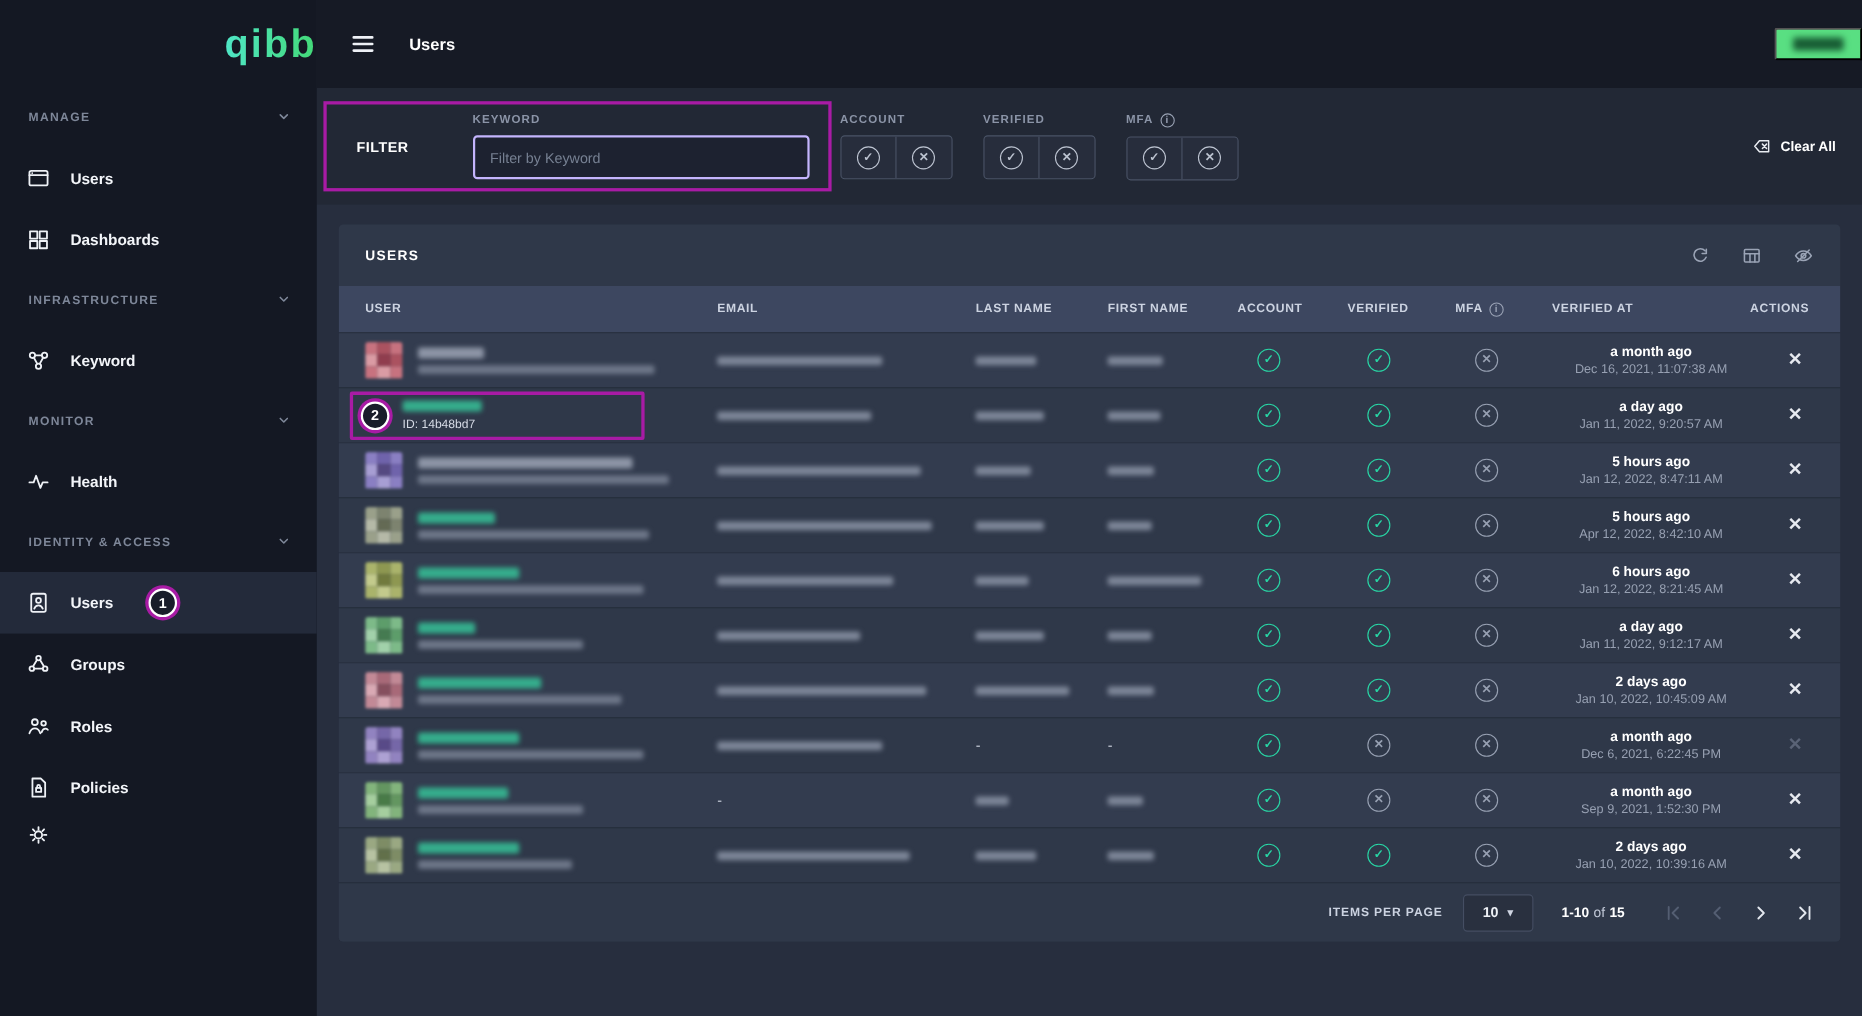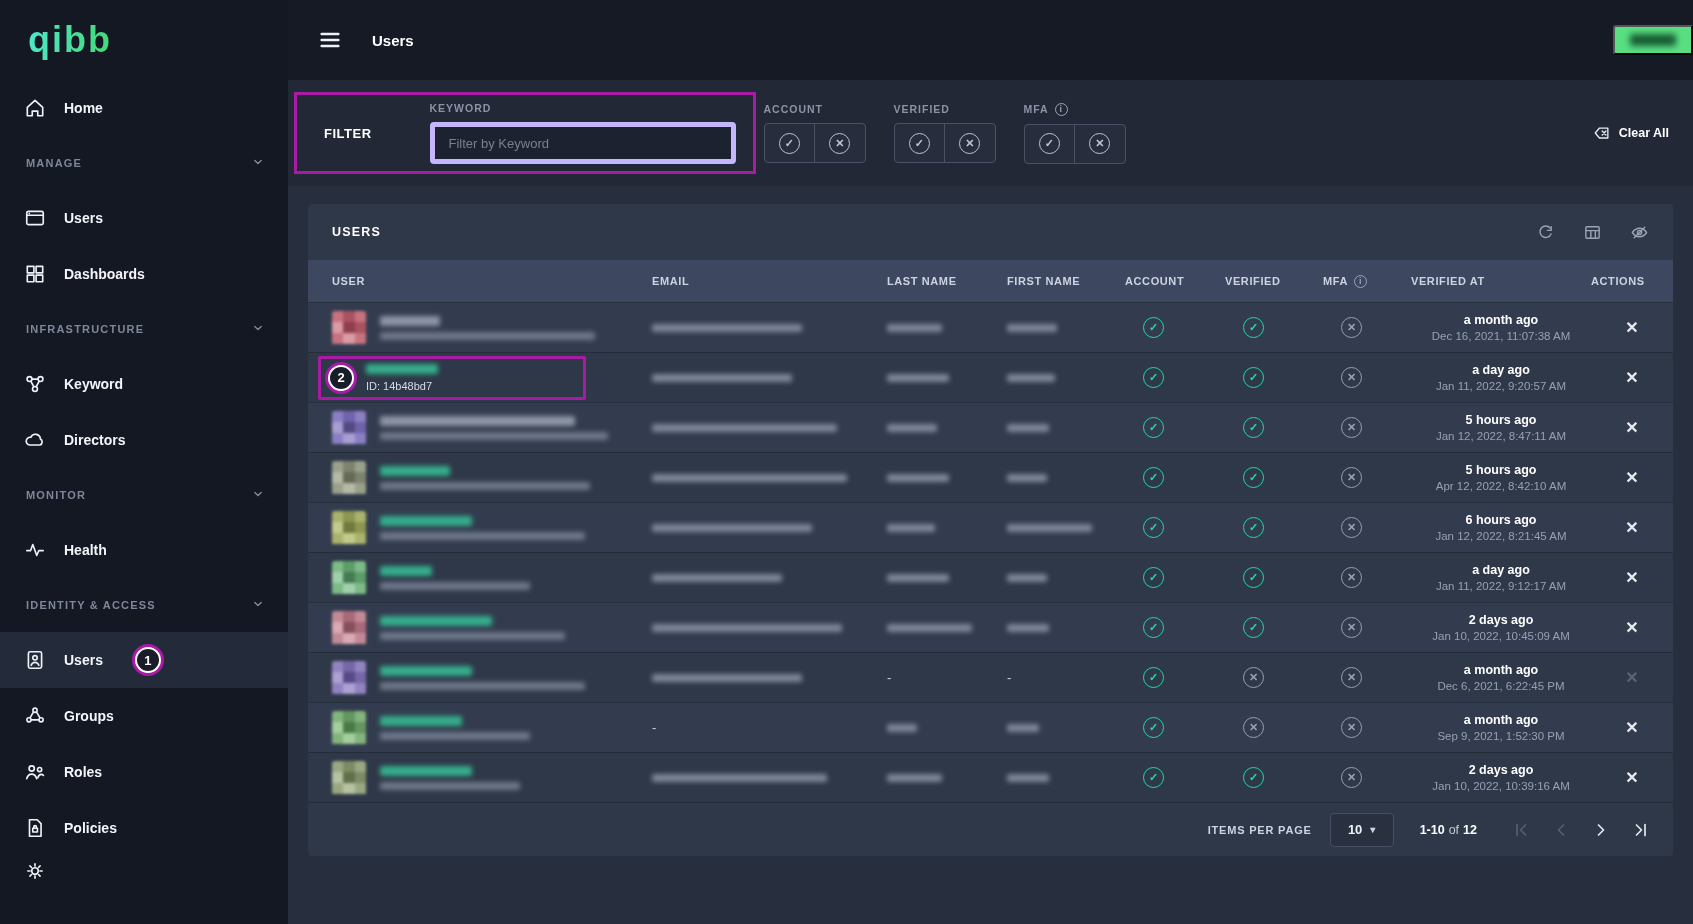--- a/index.html
+++ b/index.html
@@ -2,21 +2,21 @@
 <html><head>
 <meta charset="utf-8">
 <style>
   * { margin:0; padding:0; box-sizing:border-box; }
   html,body { width:1693px; height:924px; overflow:hidden; background:#272e3e;
     font-family:"Liberation Sans", sans-serif; }
   .app { position:relative; width:1693px; height:924px; display:flex; }
 
   
   .sidebar { width:288px; flex-shrink:0; background:#141823; display:flex; flex-direction:column; overflow:hidden; z-index:3; }
-  .logo { height:80px; display:flex; align-items:center; padding-left:28px; }
+  .logo { height:80px; display:flex; align-items:center; padding-left:28px;justify-content:flex-end; }
   .logo span { font-size:36px; font-weight:bold; letter-spacing:2px;
     background:linear-gradient(90deg,#4fe6c6,#43d977); -webkit-background-clip:text; background-clip:text;
     color:transparent; }
   .nav { flex:1; }
   .nav-item { height:56px; display:flex; align-items:center; padding:0 24px; gap:18px;
     color:#f3f5f9; font-size:14px; font-weight:bold; cursor:pointer; }
   .nav-item.selected { background:#232a3a; }
   .nav-item.partial { align-items:flex-start; padding-top:4px; }
   .nicon { width:22px; height:22px; display:inline-flex; }
   .nicon svg { width:22px; height:22px; stroke:#eef1f6; fill:none; stroke-width:1.5; stroke-linecap:round; stroke-linejoin:round; }
@@ -38,21 +38,21 @@
   .topbar-title { margin-left:30px; color:#fff; font-weight:bold; font-size:15px; }
   .topbar-btn { margin-left:auto; width:80px; height:30px; background:#59df82; border-radius:3px 0 0 3px;
     display:flex; align-items:center; justify-content:center; cursor:pointer; }
   .topbar-btn i { display:block; width:46px; height:12px; background:#185c34; border-radius:2px; filter:blur(3px); }
 
   
   .filterstrip { height:106px; background:#222835; display:flex; align-items:center; padding:0 20px 0 36px; position:relative; }
   .filter-title { color:#fff; font-weight:bold; font-size:13px; letter-spacing:.5px; margin-right:58px; }
   .fgroup { display:flex; flex-direction:column; margin-right:28px; }
   .flabel { color:#8b94a7; font-size:10.5px; font-weight:bold; letter-spacing:1px; margin-bottom:8px; display:flex; align-items:center; gap:6px; }
-  .kw-input { width:306px; height:40px; background:#1d2230; border:5px solid #c4b5fd; border-radius:4px;
+  .kw-input { width:306px; height:40px; background:#1d2230; border:2px solid #c4b5fd; border-radius:4px;
     color:#e8ebf1; font-size:13px; padding:16px 14px; font-family:"Liberation Sans",sans-serif; outline:none; }
   .kw-input::placeholder { color:#768092; }
   .tgl { display:flex; border:1px solid #4a5366; border-radius:4px; overflow:hidden; width:102px; height:40px; background:#272d3c; }
   .tgl button { flex:1; background:transparent; border:none; display:flex; align-items:center; justify-content:center; cursor:pointer; }
   .tgl button + button { border-left:1px solid #4a5366; }
   .ic { width:21px; height:21px; border:1.6px solid; border-radius:50%; display:inline-flex;
     align-items:center; justify-content:center; font-size:11px; font-weight:bold; line-height:1; }
   .ic.neutral { color:#bcc3d0; border-color:#bcc3d0; }
   .ic.ok { color:#28d6a5; border-color:#28d6a5; }
   .ic.no { color:#97a0b2; border-color:#97a0b2; }
@@ -121,28 +121,20 @@
 </head>
 <body>
 
 <div class="app">
 
   <aside class="sidebar">
     <div class="logo">
       <span>qibb</span>
     </div>
     <nav class="nav">
-        <div class="nav-item">
-          <span class="nicon">
-            <svg viewBox="0 0 20 20">
-              <path d="M3 9.5L10 3l7 6.5V17h-4.5v-4.2h-5V17H3z"></path>
-            </svg>
-          </span>
-          <span>Home</span>
-        </div>
         <div class="nav-section">
           <span>MANAGE</span>
           <span><svg viewBox="0 0 20 20">
               <path d="M6 8l4 4 4-4"></path>
             </svg></span>
         </div>
         <div class="nav-item">
           <span class="nicon">
             <svg viewBox="0 0 20 20">
               <rect x="2.5" y="4" width="15" height="12" rx="1.5"></rect>
@@ -171,28 +163,20 @@
         <div class="nav-item">
           <span class="nicon">
             <svg viewBox="0 0 20 20">
               <circle cx="5" cy="5.5" r="2.2"></circle>
               <circle cx="15" cy="5.5" r="2.2"></circle>
               <circle cx="10" cy="14.5" r="2.2"></circle>
               <path d="M7.2 5.5h5.6M6.2 7.5l2.7 4.8M13.8 7.5l-2.7 4.8"></path>
             </svg>
           </span>
           <span>Keyword</span>
-        </div>
-        <div class="nav-item">
-          <span class="nicon">
-            <svg viewBox="0 0 20 20">
-              <path d="M5.5 14.5a3.5 3.5 0 1 1 .6-6.95A4.6 4.6 0 0 1 14.9 9a3 3 0 0 1-.4 5.5z"></path>
-            </svg>
-          </span>
-          <span>Directors</span>
         </div>
         <div class="nav-section">
           <span>MONITOR</span>
           <span><svg viewBox="0 0 20 20">
               <path d="M6 8l4 4 4-4"></path>
             </svg></span>
         </div>
         <div class="nav-item">
           <span class="nicon">
             <svg viewBox="0 0 20 20">
@@ -825,21 +809,21 @@
               </div>
             </div>
           </div>
 
         <div class="pager">
           <span class="pager-label">ITEMS PER PAGE</span>
           <div class="pgsize">
             <span>10</span>
             <span class="caret">▾</span>
           </div>
-          <span class="range"><b>1-10</b><span class="of">of</span><b>12</b></span>
+          <span class="range"><b>1-10</b><span class="of">of</span><b>15</b></span>
           <div class="pnav">
             <button class="dis">
                 <svg viewBox="0 0 20 20">
                   <path d="M6 4.5v11M14.5 5l-5 5 5 5"></path>
                 </svg>
               </button>
             <button class="dis">
                 <svg viewBox="0 0 20 20">
                   <path d="M12.5 5l-5 5 5 5"></path>
                 </svg>

